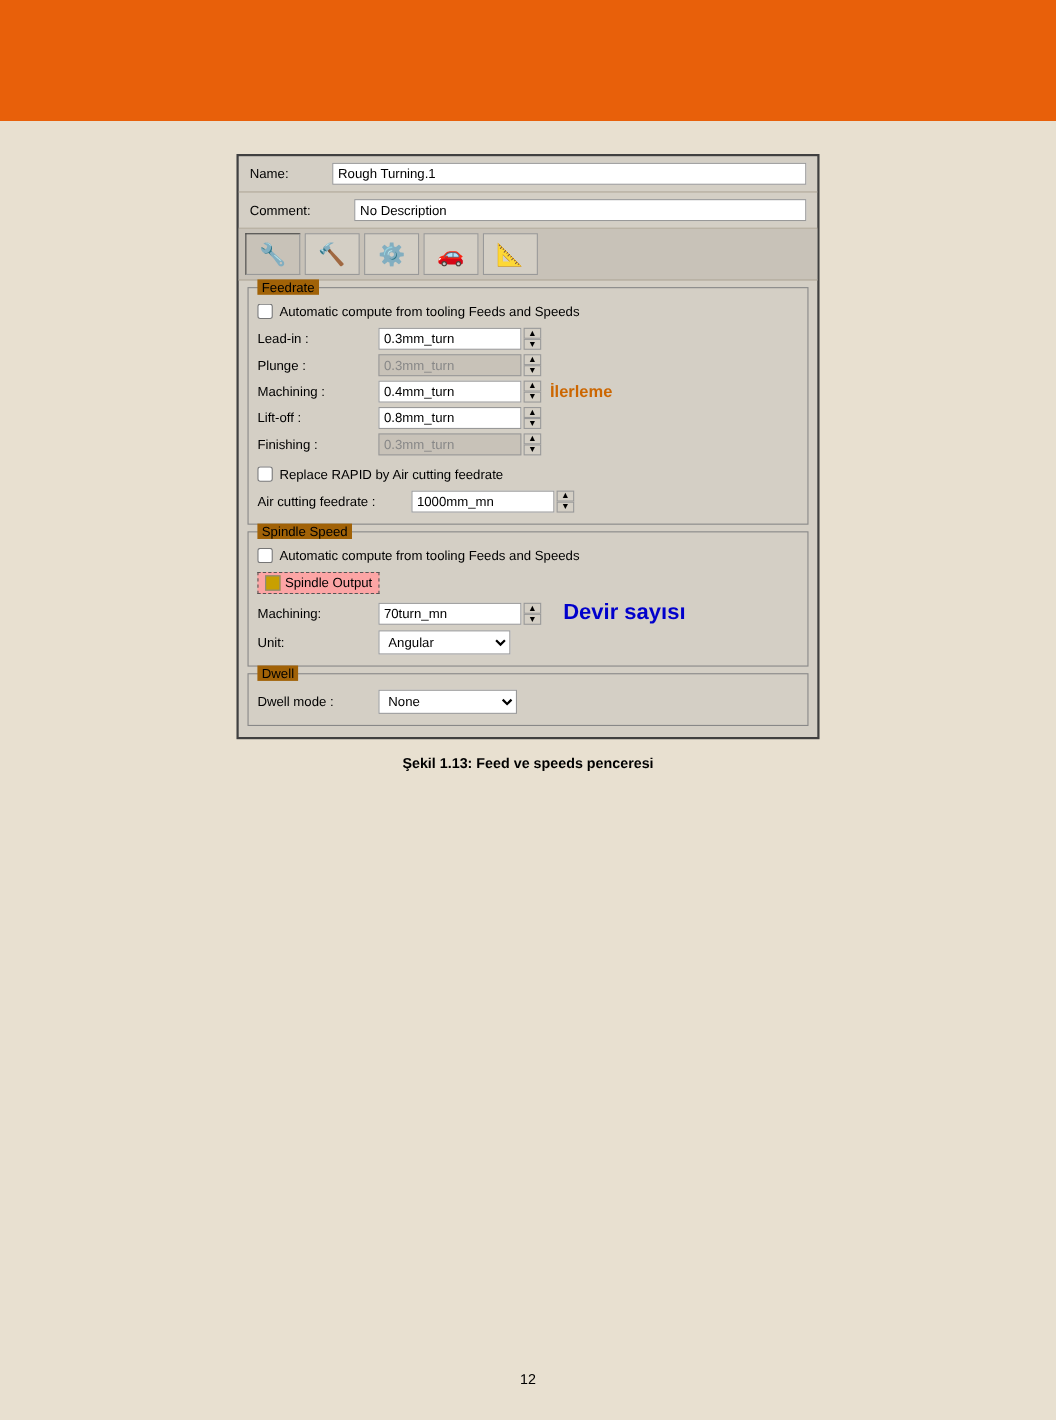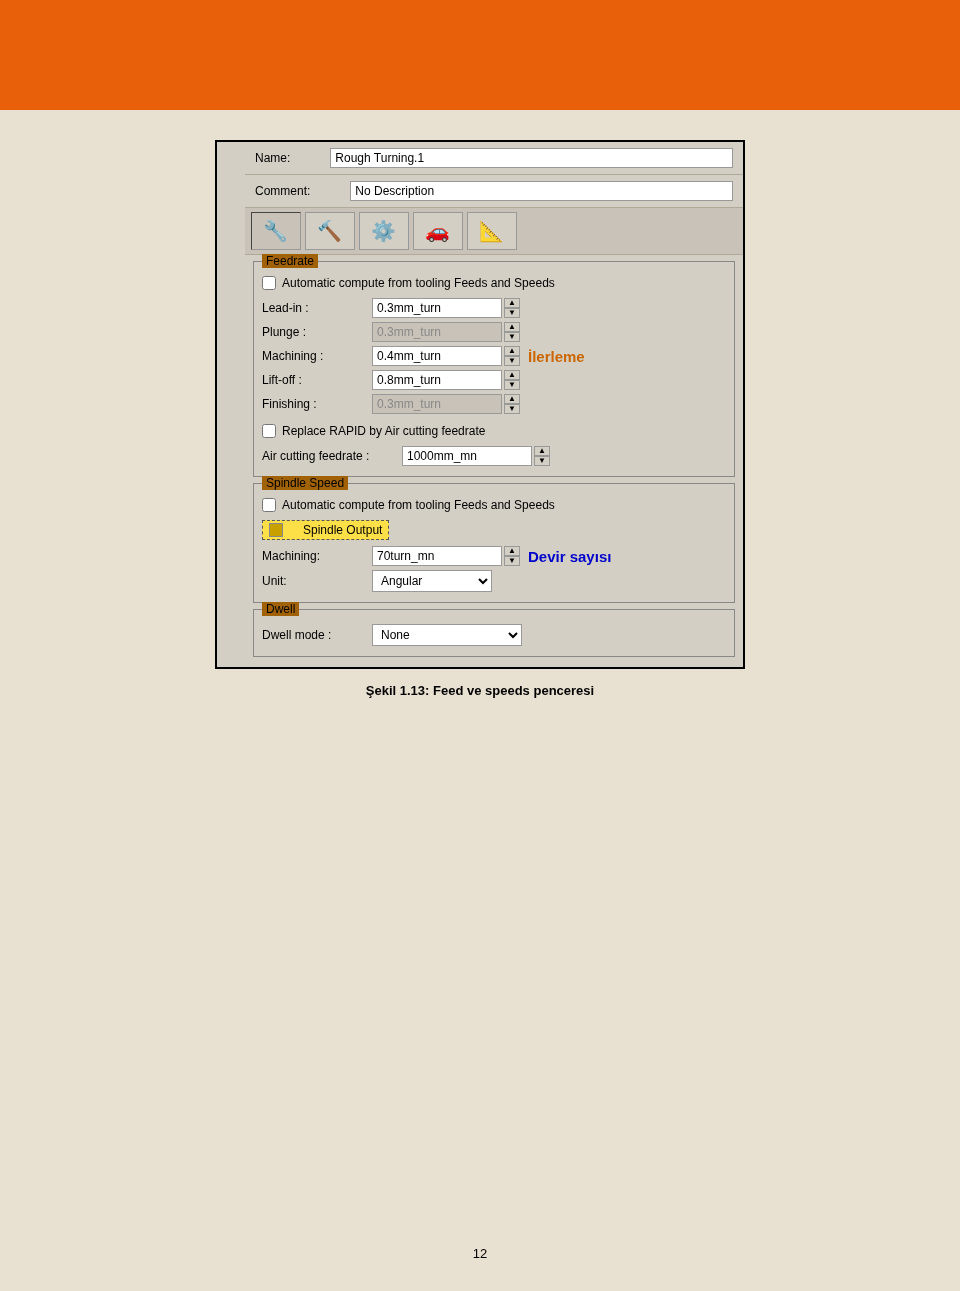--- a/index.html
+++ b/index.html
@@ -18,23 +18,22 @@
     }
     .content-area {
       display: flex;
       flex-direction: column;
       align-items: center;
       padding: 30px 20px 40px;
     }
     .dialog-box {
       width: 530px;
       background: #d4cfc5;
-      border: 2px solid #000000;
-      font-size: 12px;
-      padding-left: 28px;
+      border: 2px solid #404040;
+      font-size: 12px;
     }
     .dialog-header-row {
       display: flex;
       align-items: center;
       padding: 6px 10px;
       gap: 8px;
       border-bottom: 1px solid #b0a898;
     }
     .dialog-label {
       color: #000;
@@ -138,40 +137,40 @@
     }
     .ilerleme-label {
       color: #cc6600;
       font-weight: bold;
       font-size: 15px;
       margin-left: 8px;
     }
     .devir-label {
       color: #0000cc;
       font-weight: bold;
-      font-size: 15px;
-      margin-left: 8px;
+      font-size: 20px;
+      margin-left: 20px;
     }
     .air-cutting-row {
       display: flex;
       align-items: center;
       margin: 6px 0 4px;
     }
     .air-label {
       width: 140px;
     }
     .spindle-output-btn {
       border: 1px dashed #555;
       padding: 2px 6px;
-      background: #fde047;
+      background: #fca5a5;
       font-size: 12px;
       cursor: pointer;
       display: flex;
       align-items: center;
-      gap: 20px;
+      gap: 4px;
       width: fit-content;
       margin: 4px 0 6px;
     }
     .spindle-icon {
       width: 14px;
       height: 14px;
       background: #c8a000;
       border: 1px solid #888;
     }
     .unit-row {
@@ -191,21 +190,21 @@
       display: flex;
       align-items: center;
       margin: 4px 0;
     }
     .none-select {
       border: 1px solid #999;
       background: #fff;
       padding: 2px 4px;
       font-size: 12px;
       height: 22px;
-      width: 150px;
+      width: 126px;
     }
     .caption {
       text-align: center;
       font-size: 13px;
       font-weight: bold;
       margin-top: 14px;
       color: #000;
     }
     .page-number {
       position: absolute;

